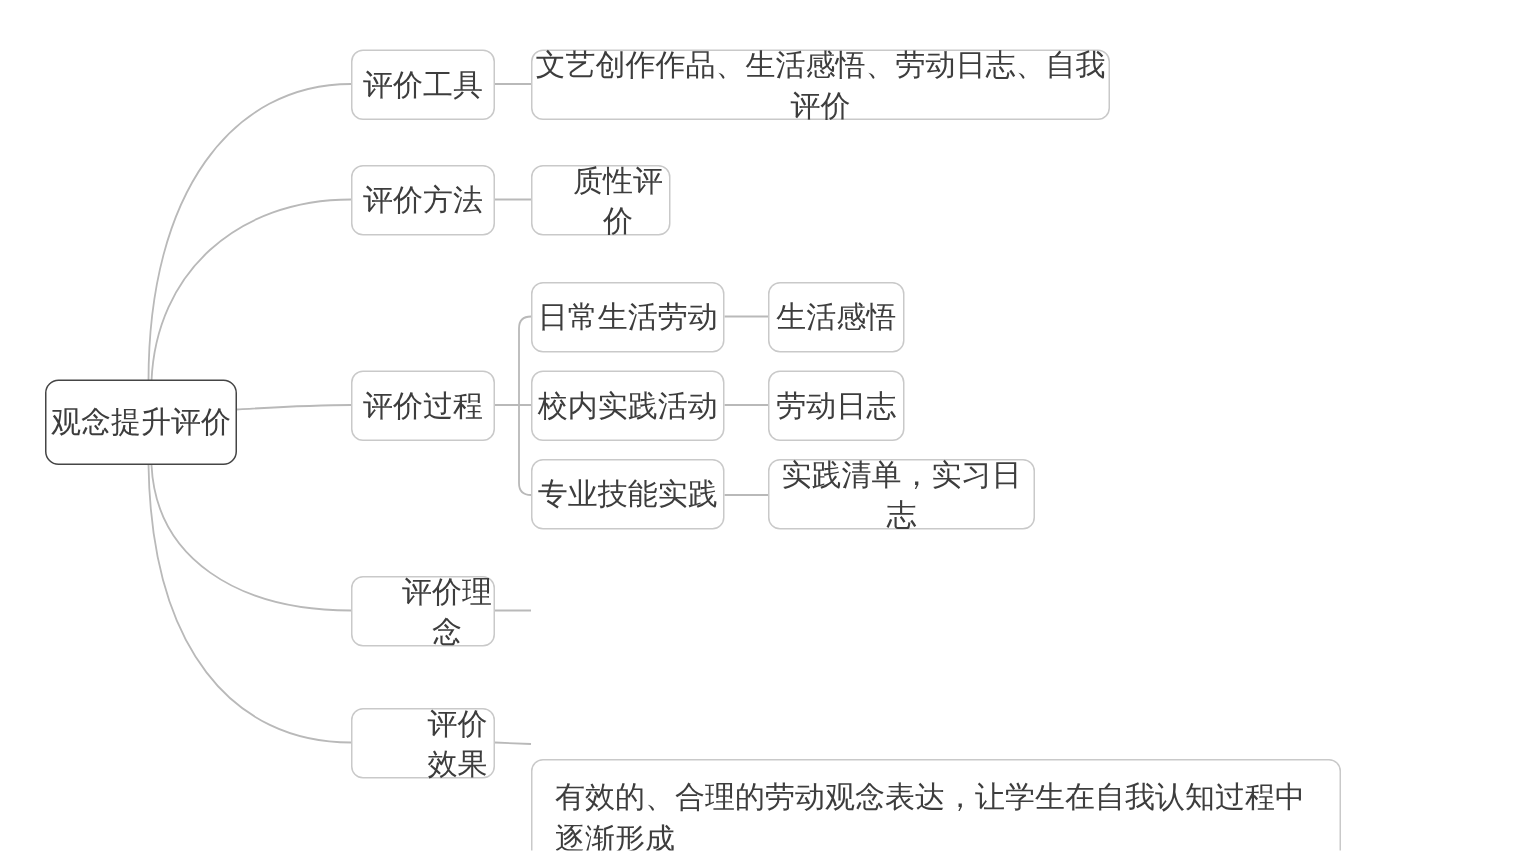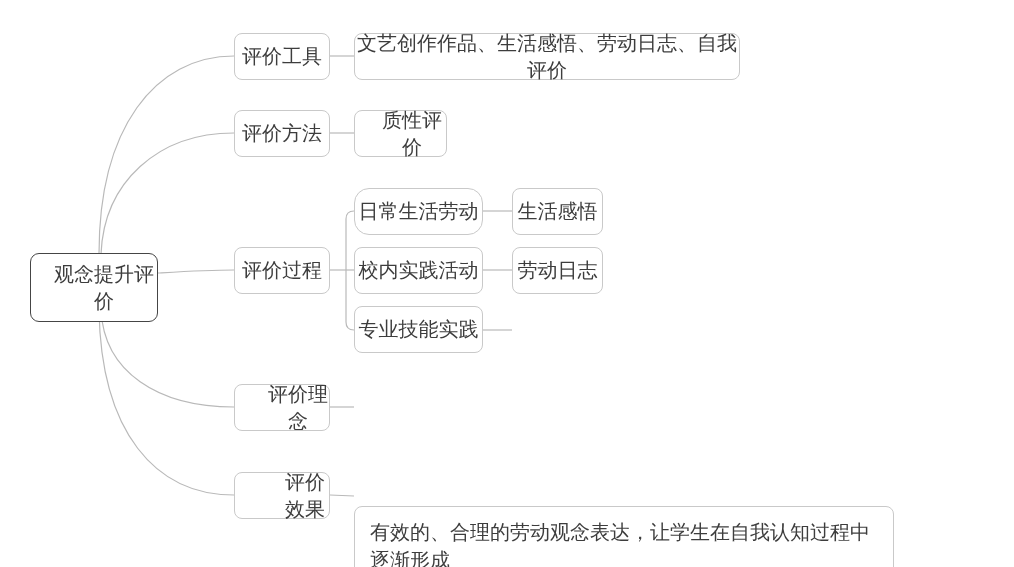--- a/index.html
+++ b/index.html
@@ -85,37 +85,38 @@
     <path d="M346,270 L346,322 Q346,330 354,330"></path>
 
     <path d="M483,211 L512,211"></path>
     <path d="M483,270 L512,270"></path>
     <path d="M483,330 L512,330"></path>
 
     <path d="M330,407 L354,407"></path>
     <path d="M330,495 L354,496"></path>
   </svg>
 
-  <div class="node root" style="left:30px;top:253px;width:128px;height:69px;padding-left:20px;">观念提升评价</div>
+  <div class="node root" style="left:30px;top:253px;width:128px;height:57px;">观念提升评价</div>
 
   <div class="node" style="left:234px;top:33px;width:96px;height:47px;">评价工具</div>
   <div class="node" style="left:354px;top:33px;width:386px;height:47px;">文艺创作作品、生活感悟、劳动日志、自我评价</div>
 
   <div class="node" style="left:234px;top:110px;width:96px;height:47px;">评价方法</div>
   <div class="node" style="left:354px;top:110px;width:93px;height:47px;padding-left:23px;">质性评价</div>
 
   <div class="node" style="left:234px;top:247px;width:96px;height:47px;">评价过程</div>
 
-  <div class="node" style="left:354px;top:188px;width:129px;height:47px;border-radius:15px;">日常生活劳动</div>
+  <div class="node" style="left:354px;top:188px;width:129px;height:47px;">日常生活劳动</div>
   <div class="node" style="left:512px;top:188px;width:91px;height:47px;">生活感悟</div>
 
   <div class="node" style="left:354px;top:247px;width:129px;height:47px;">校内实践活动</div>
   <div class="node" style="left:512px;top:247px;width:91px;height:47px;">劳动日志</div>
 
   <div class="node" style="left:354px;top:306px;width:129px;height:47px;">专业技能实践</div>
+  <div class="node" style="left:512px;top:306px;width:178px;height:47px;">实践清单，实习日志</div>
 
   <div class="node" style="left:234px;top:384px;width:96px;height:47px;padding-left:32px;">评价理念</div>
 
   <div class="node" style="left:234px;top:472px;width:96px;height:47px;padding-left:46px;">评价效果</div>
   <div class="node paragraph" style="left:354px;top:458px;width:540px;height:78px;">有效的、合理的劳动观念表达，让学生在自我认知过程中逐渐形成
 健全的人格</div>
 
 </div>
 
 </body></html>

